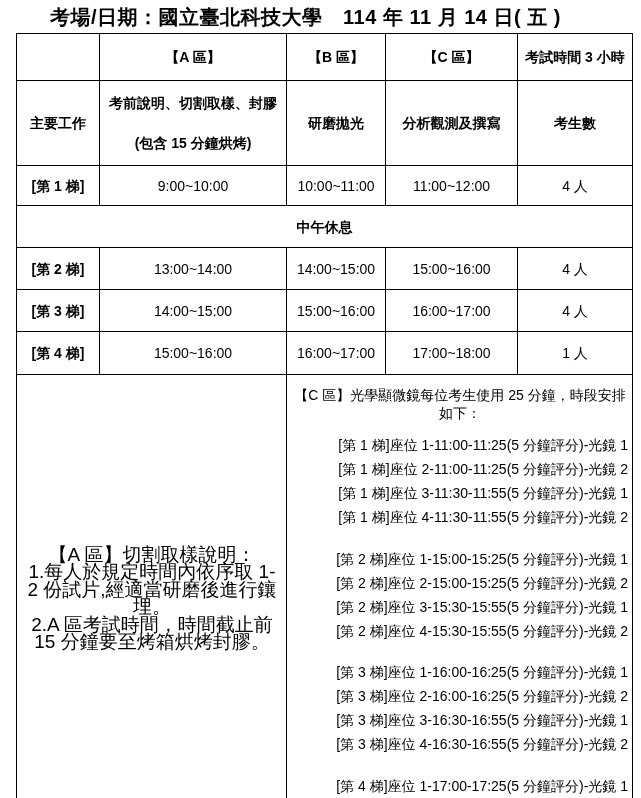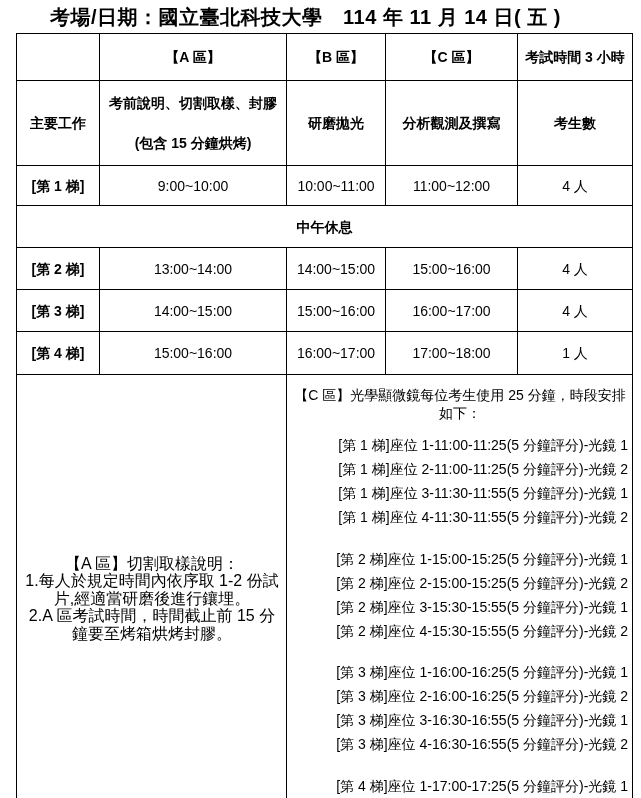--- a/index.html
+++ b/index.html
@@ -54,21 +54,21 @@
     vertical-align: middle;
     padding: 0 6px 0 7px;
   }
   td.note-c-cell {
     text-align: left;
     vertical-align: top;
     padding: 12px 4px 0 5px;
   }
   .note-lines {
     white-space: pre-line;
-    font-size: 16px;
+    font-size: 19px;
     line-height: 17.5px;
   }
   .note-c-intro {
     font-size: 14px;
     line-height: 17.5px;
     margin-bottom: 11px;
   }
   .note-c-group {
     white-space: pre-line;
     font-size: 14px;

